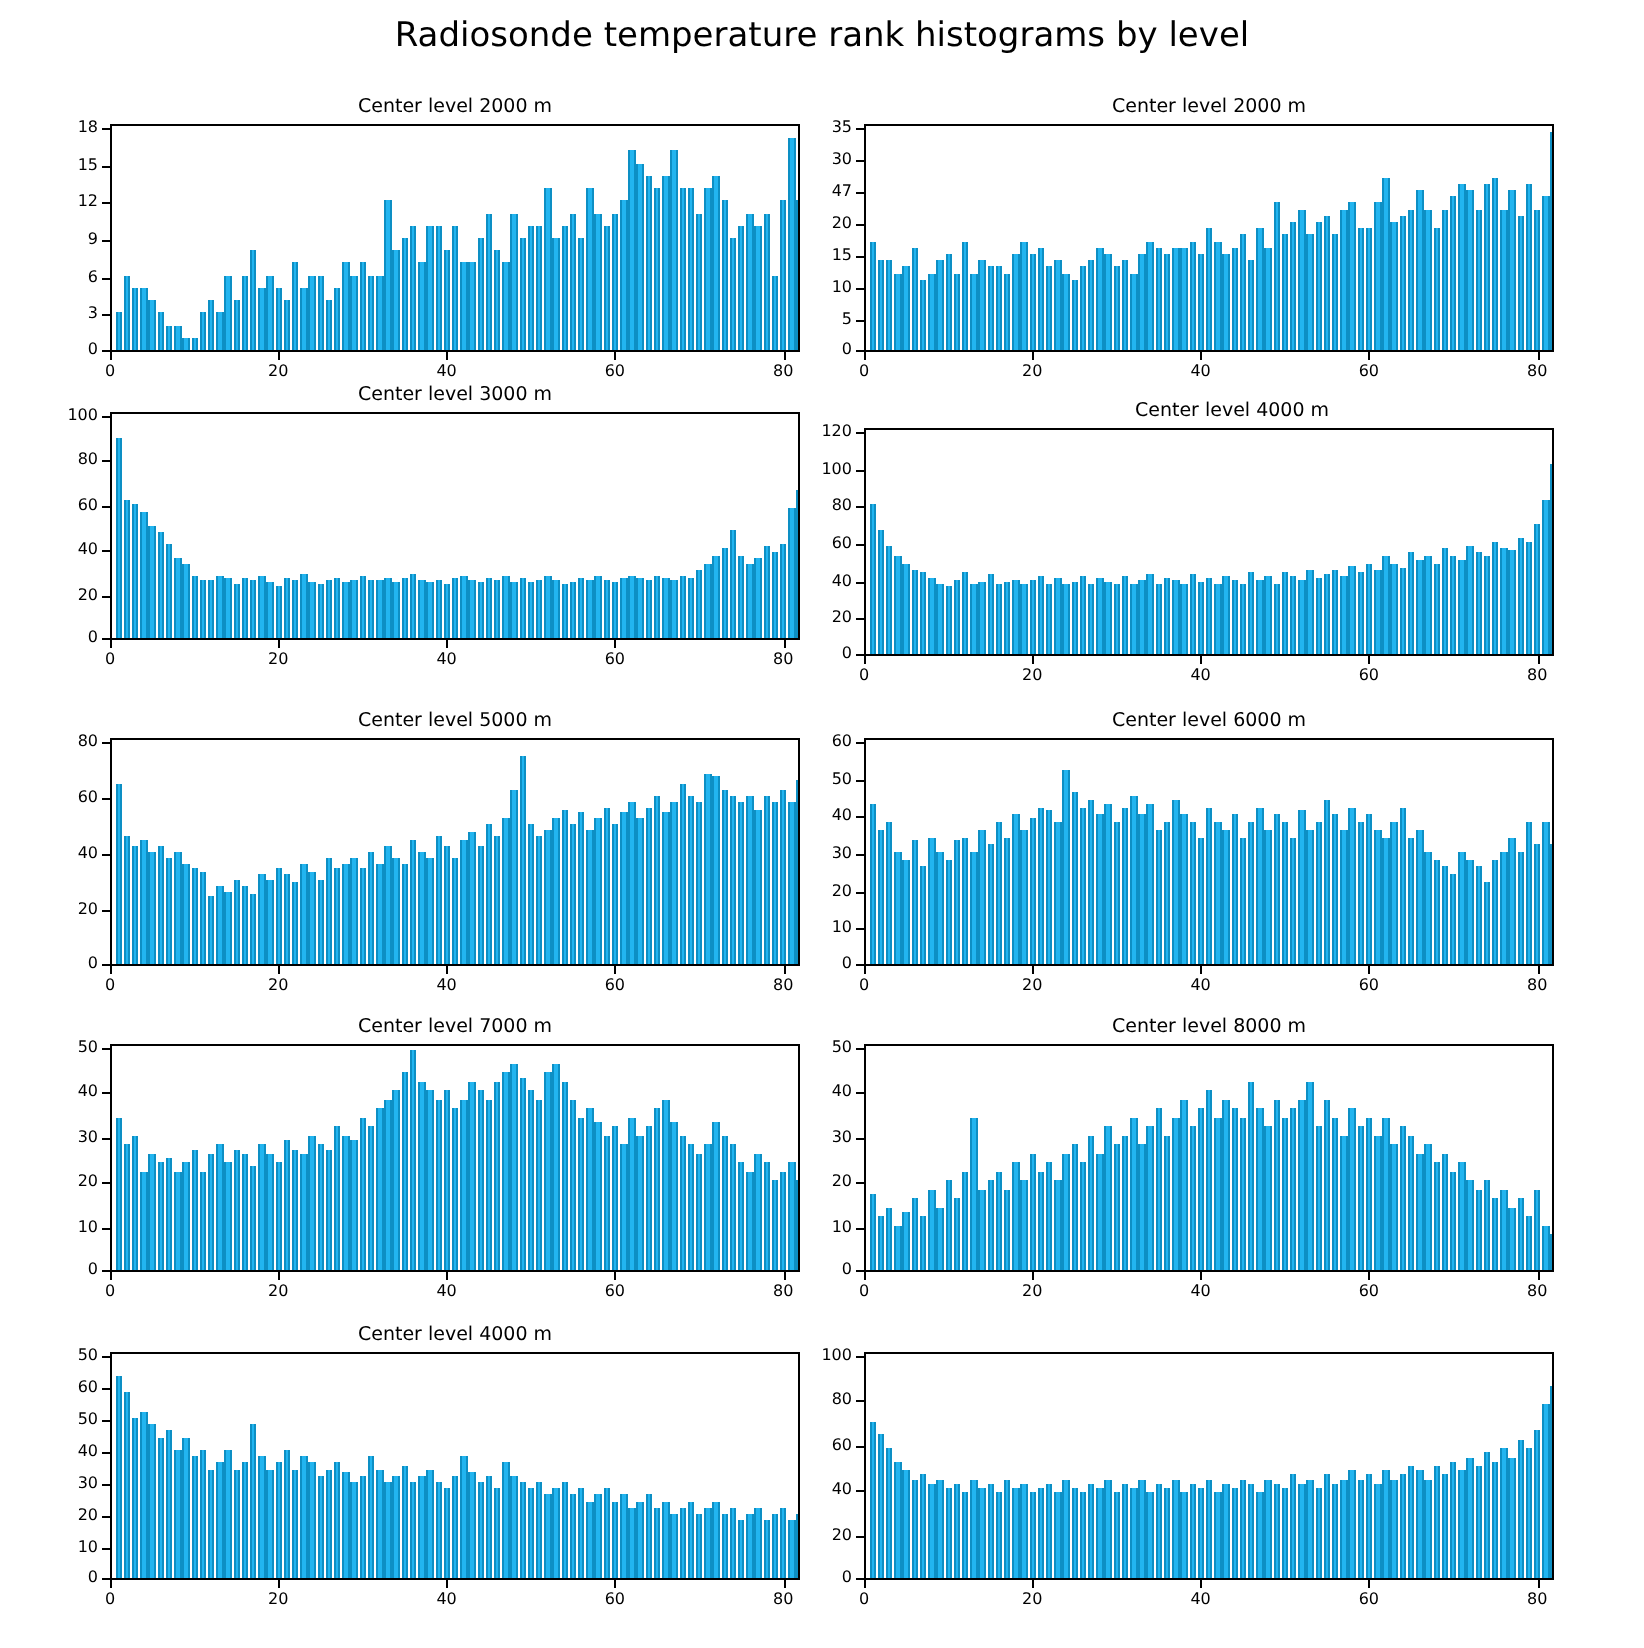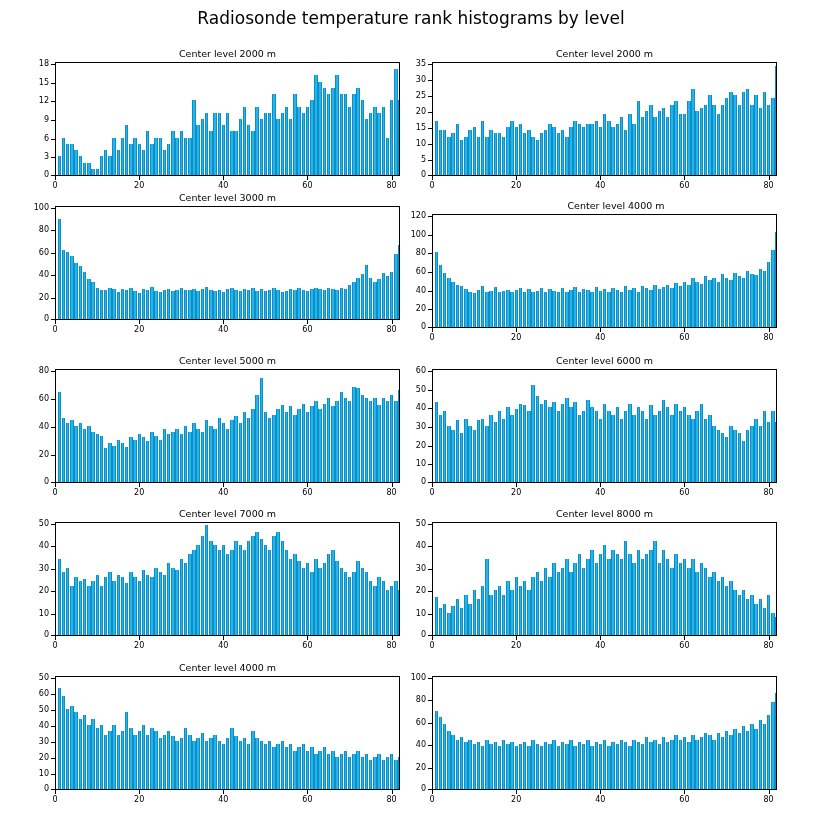--- a/index.html
+++ b/index.html
@@ -312,21 +312,21 @@
           <div class="ytick-label" style="width: 28px; left: -34px; top: 109px;">0</div>
           <div class="tick-y" style="left: -4px; top: 98px; width: 4px;"></div>
           <div class="ytick-label" style="width: 28px; left: -34px; top: 94px;">5</div>
           <div class="tick-y" style="left: -4px; top: 82px; width: 4px;"></div>
           <div class="ytick-label" style="width: 28px; left: -34px; top: 78px;">10</div>
           <div class="tick-y" style="left: -4px; top: 66px; width: 4px;"></div>
           <div class="ytick-label" style="width: 28px; left: -34px; top: 62px;">15</div>
           <div class="tick-y" style="left: -4px; top: 50px; width: 4px;"></div>
           <div class="ytick-label" style="width: 28px; left: -34px; top: 46px;">20</div>
           <div class="tick-y" style="left: -4px; top: 34px; width: 4px;"></div>
-          <div class="ytick-label" style="width: 28px; left: -34px; top: 30px;">25</div>
+          <div class="ytick-label" style="width: 28px; left: -34px; top: 30px;">47</div>
           <div class="tick-y" style="left: -4px; top: 18px; width: 4px;"></div>
           <div class="ytick-label" style="width: 28px; left: -34px; top: 14px;">30</div>
           <div class="tick-y" style="left: -4px; top: 2px; width: 4px;"></div>
           <div class="ytick-label" style="width: 28px; left: -34px; top: -2px;">35</div>
           <div class="tick-x" style="left: 0px; top: 114px; height: 4px;"></div>
           <div class="xtick-label" style="width: 30px; left: -15px; top: 120px;">0</div>
           <div class="tick-x" style="left: 84.1463px; top: 114px; height: 4px;"></div>
           <div class="xtick-label" style="width: 30px; left: 69.1463px; top: 120px;">20</div>
           <div class="tick-x" style="left: 168.293px; top: 114px; height: 4px;"></div>
           <div class="xtick-label" style="width: 30px; left: 153.293px; top: 120px;">40</div>

